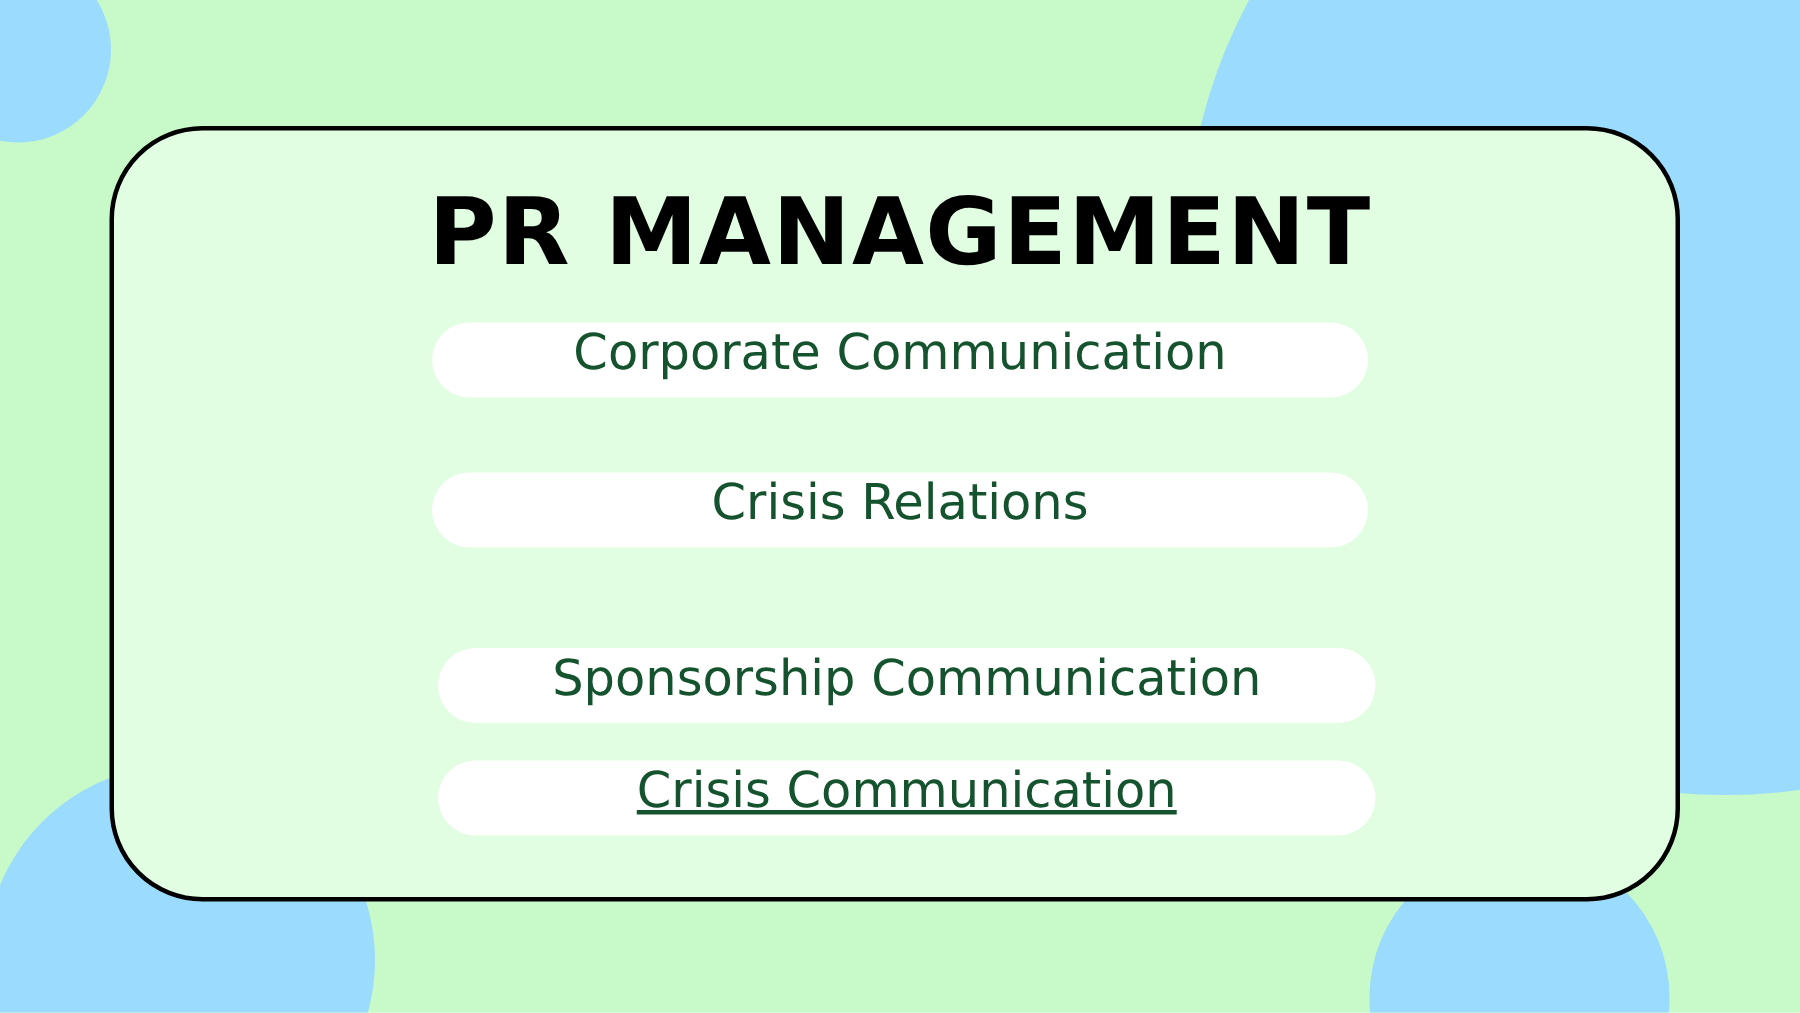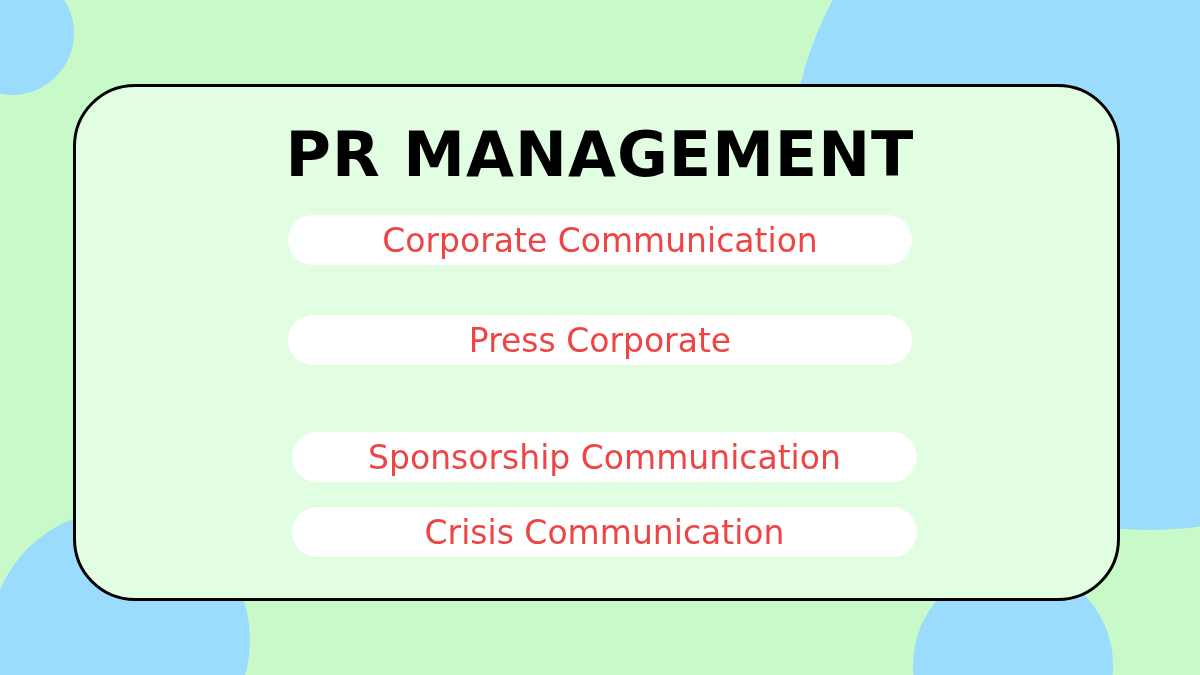--- a/index.html
+++ b/index.html
@@ -4,42 +4,42 @@
 <style>
   html, body { margin:0; padding:0; }
   body { width:1200px; height:675px; overflow:hidden; position:relative; background:#C8F9C8; font-family:"DejaVu Sans", sans-serif; }
   .blob { position:absolute; border-radius:50%; background:#9BDBFE; }
   #blob-tl { left:-50px; top:-29px; width:124px; height:124px; }
   #blob-tr { left:790px; top:-190px; width:720px; height:720px; }
   #blob-bl { left:-10px; top:510px; width:260px; height:260px; }
   #blob-br { left:913px; top:565px; width:200px; height:200px; }
   .card { position:absolute; left:73px; top:84px; width:1041px; height:511px; border:3px solid #000; border-radius:62px; background:#E2FEE2; }
   .title { position:absolute; left:0; right:0; top:118px; text-align:center; font-weight:bold; font-size:62px; letter-spacing:1px; color:#000; line-height:74px; }
-  .pill { position:absolute; height:50px; border-radius:25px; background:#FFFFFF; display:flex; align-items:center; justify-content:center; font-size:33px; color:#ef4444; white-space:nowrap; }
+  .pill { position:absolute; height:50px; border-radius:25px; background:#FFFFFF; display:flex; justify-content:center; font-size:33px; color:#14532d; white-space:nowrap; }
   #pill-0 { left:288px; top:215px; width:624px; }
   #pill-1 { left:288px; top:315px; width:624px; }
   #pill-2 { left:292px; top:432px; width:625px; }
-  #pill-3 { left:292px; top:507px; width:625px; }
+  #pill-3 { left:292px; top:507px; width:625px;text-decoration:underline; }
 </style>
 </head>
 <body>
 
 <div class="blob" id="blob-tl"></div>
 <div class="blob" id="blob-tr"></div>
 <div class="blob" id="blob-bl"></div>
 <div class="blob" id="blob-br"></div>
 
 <div class="card"></div>
 
 <div class="title">PR MANAGEMENT</div>
 
 <div class="pill" id="pill-0">
     <span>Corporate Communication</span>
   </div>
 <div class="pill" id="pill-1">
-    <span>Press Corporate</span>
+    <span>Crisis Relations</span>
   </div>
 <div class="pill" id="pill-2">
     <span>Sponsorship Communication</span>
   </div>
 <div class="pill" id="pill-3">
     <span>Crisis Communication</span>
   </div>
 
 </body></html>

